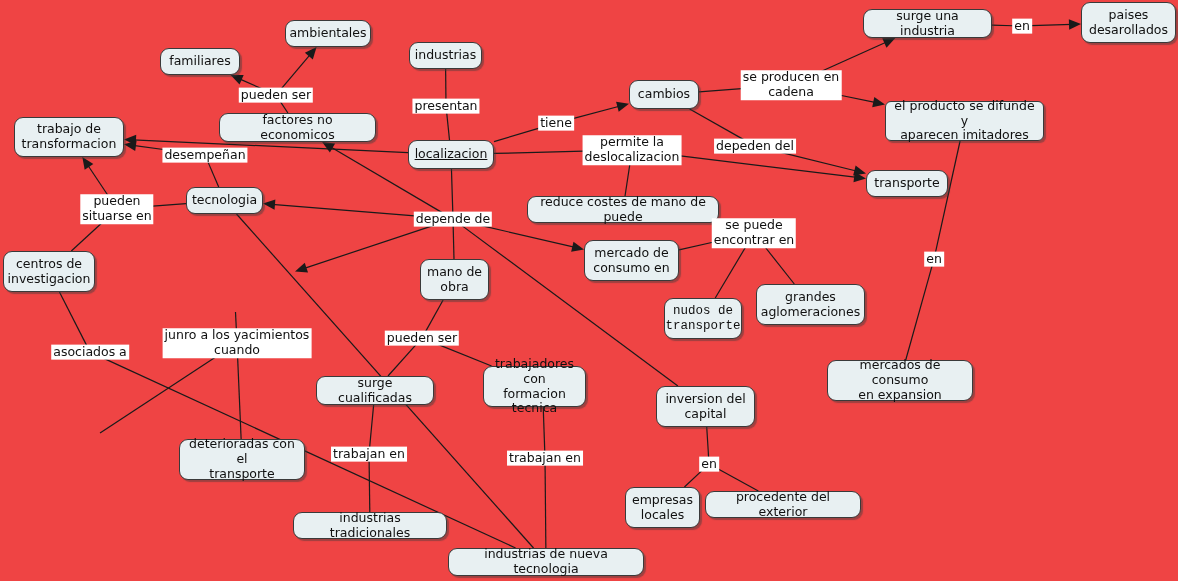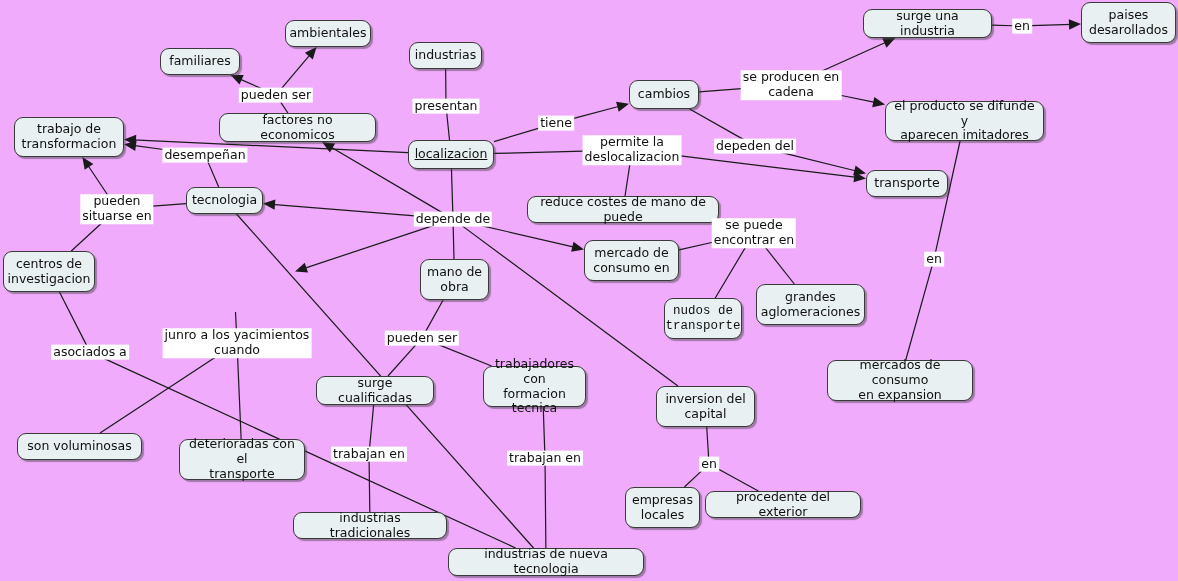--- a/index.html
+++ b/index.html
@@ -4,21 +4,21 @@
 <style>
   html, body {
     margin: 0;
     padding: 0;
     background: #ffffff;
   }
   #canvas {
     position: relative;
     width: 1178px;
     height: 581px;
-    background: #f0abfc;
+    background: #ef4444;
     font-family: "DejaVu Sans", sans-serif;
     overflow: hidden;
   }
   #edges {
     position: absolute;
     left: 0; top: 0;
     width: 1178px;
     height: 581px;
   }
   .node {
@@ -127,21 +127,21 @@
       <line x1="717.8125" y1="468.82305743243245" x2="758.3333333333334" y2="491" stroke="#1a1a1a" stroke-width="1.2"></line>
       <line x1="236.50622406639005" y1="214" x2="533.5491009681881" y2="548" stroke="#1a1a1a" stroke-width="1.2"></line>
     </svg>
 <div class="node" style="left: 863px; top: 9px; width: 129px; height: 29px;"><span>surge una industria</span></div>
     <div class="node" style="left: 1081px; top: 2px; width: 95px; height: 41px;"><span>paises
 desarollados</span></div>
     <div class="node" style="left: 285px; top: 20px; width: 86px; height: 27px;"><span>ambientales</span></div>
     <div class="node" style="left: 409px; top: 42px; width: 73px; height: 27px;"><span>industrias</span></div>
     <div class="node" style="left: 160px; top: 48px; width: 80px; height: 27px;"><span>familiares</span></div>
     <div class="node" style="left: 629px; top: 80px; width: 70px; height: 29px;"><span>cambios</span></div>
-    <div class="node" style="left: 885px; top: 101px; width: 159px; height: 40px;"><span>el producto se difunde y
+    <div class="node" style="left: 885px; top: 101px; width: 159px; height: 40px; border-radius: 6px;"><span>el producto se difunde y
 aparecen imitadores</span></div>
     <div class="node" style="left: 219px; top: 113px; width: 157px; height: 29px;"><span>factores no economicos</span></div>
     <div class="node" style="left: 14px; top: 117px; width: 110px; height: 40px;"><span>trabajo de
 transformacion</span></div>
     <div class="node selected" style="left: 408px; top: 140px; width: 86px; height: 29px;"><span>localizacion</span></div>
     <div class="node" style="left: 866px; top: 170px; width: 82px; height: 27px;"><span>transporte</span></div>
     <div class="node" style="left: 186px; top: 187px; width: 77px; height: 27px;"><span>tecnologia</span></div>
     <div class="node" style="left: 527px; top: 196px; width: 192px; height: 27px;"><span>reduce costes de mano de puede</span></div>
     <div class="node" style="left: 3px; top: 251px; width: 92px; height: 41px;"><span>centros de
 investigacion</span></div>
@@ -153,21 +153,20 @@
 aglomeraciones</span></div>
     <div class="node" style="left: 664px; top: 298px; width: 78px; height: 41px; font-family: Liberation Mono, monospace;"><span>nudos de
 transporte</span></div>
     <div class="node" style="left: 827px; top: 360px; width: 146px; height: 41px;"><span>mercados de consumo
 en expansion</span></div>
     <div class="node" style="left: 316px; top: 376px; width: 118px; height: 29px;"><span>surge cualificadas</span></div>
     <div class="node" style="left: 483px; top: 366px; width: 103px; height: 41px;"><span>trabajadores con
 formacion tecnica</span></div>
     <div class="node" style="left: 656px; top: 386px; width: 99px; height: 41px;"><span>inversion del
 capital</span></div>
-    <div class="node" style="left: 17px; top: 433px; width: 125px; height: 27px;"><span>son voluminosas</span></div>
     <div class="node" style="left: 179px; top: 439px; width: 126px; height: 41px;"><span>deterioradas con el
 transporte</span></div>
     <div class="node" style="left: 705px; top: 491px; width: 156px; height: 27px;"><span>procedente del exterior</span></div>
     <div class="node" style="left: 625px; top: 487px; width: 75px; height: 41px;"><span>empresas
 locales</span></div>
     <div class="node" style="left: 293px; top: 512px; width: 154px; height: 27px;"><span>industrias tradicionales</span></div>
     <div class="node" style="left: 448px; top: 548px; width: 196px; height: 28px;"><span>industrias de nueva tecnologia</span></div>
     <div class="linklabel" style="left: 1022px; top: 26px;">en</div>
     <div class="linklabel" style="left: 791px; top: 85px;">se producen en
 cadena</div>

